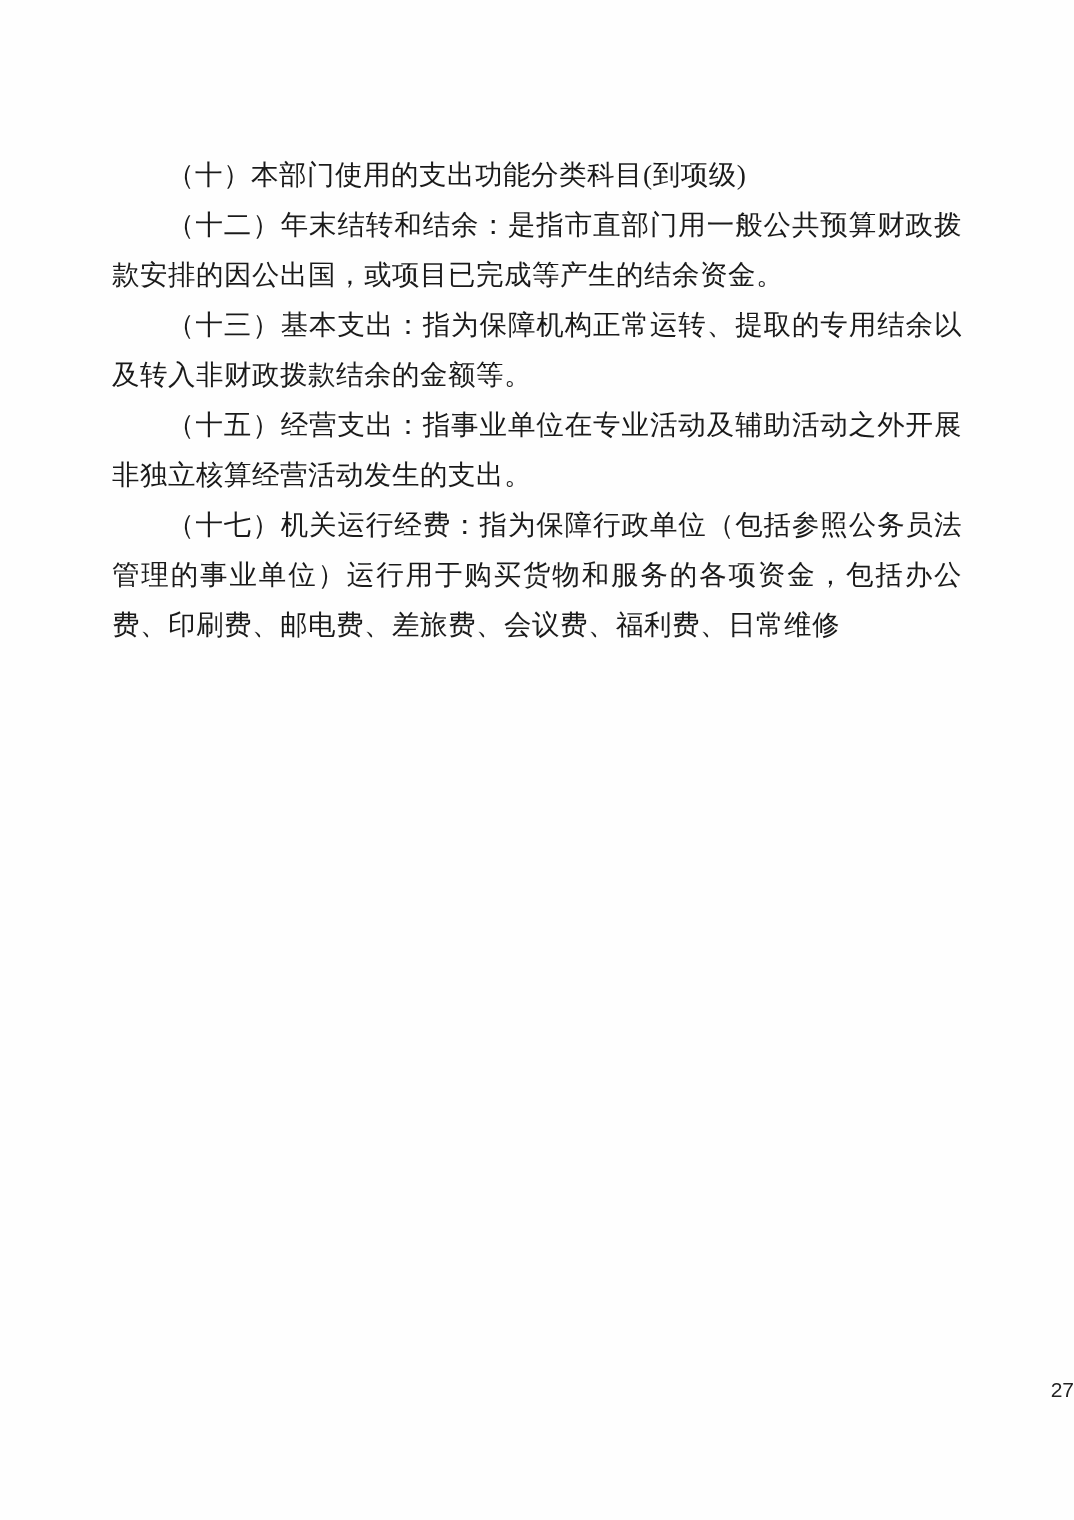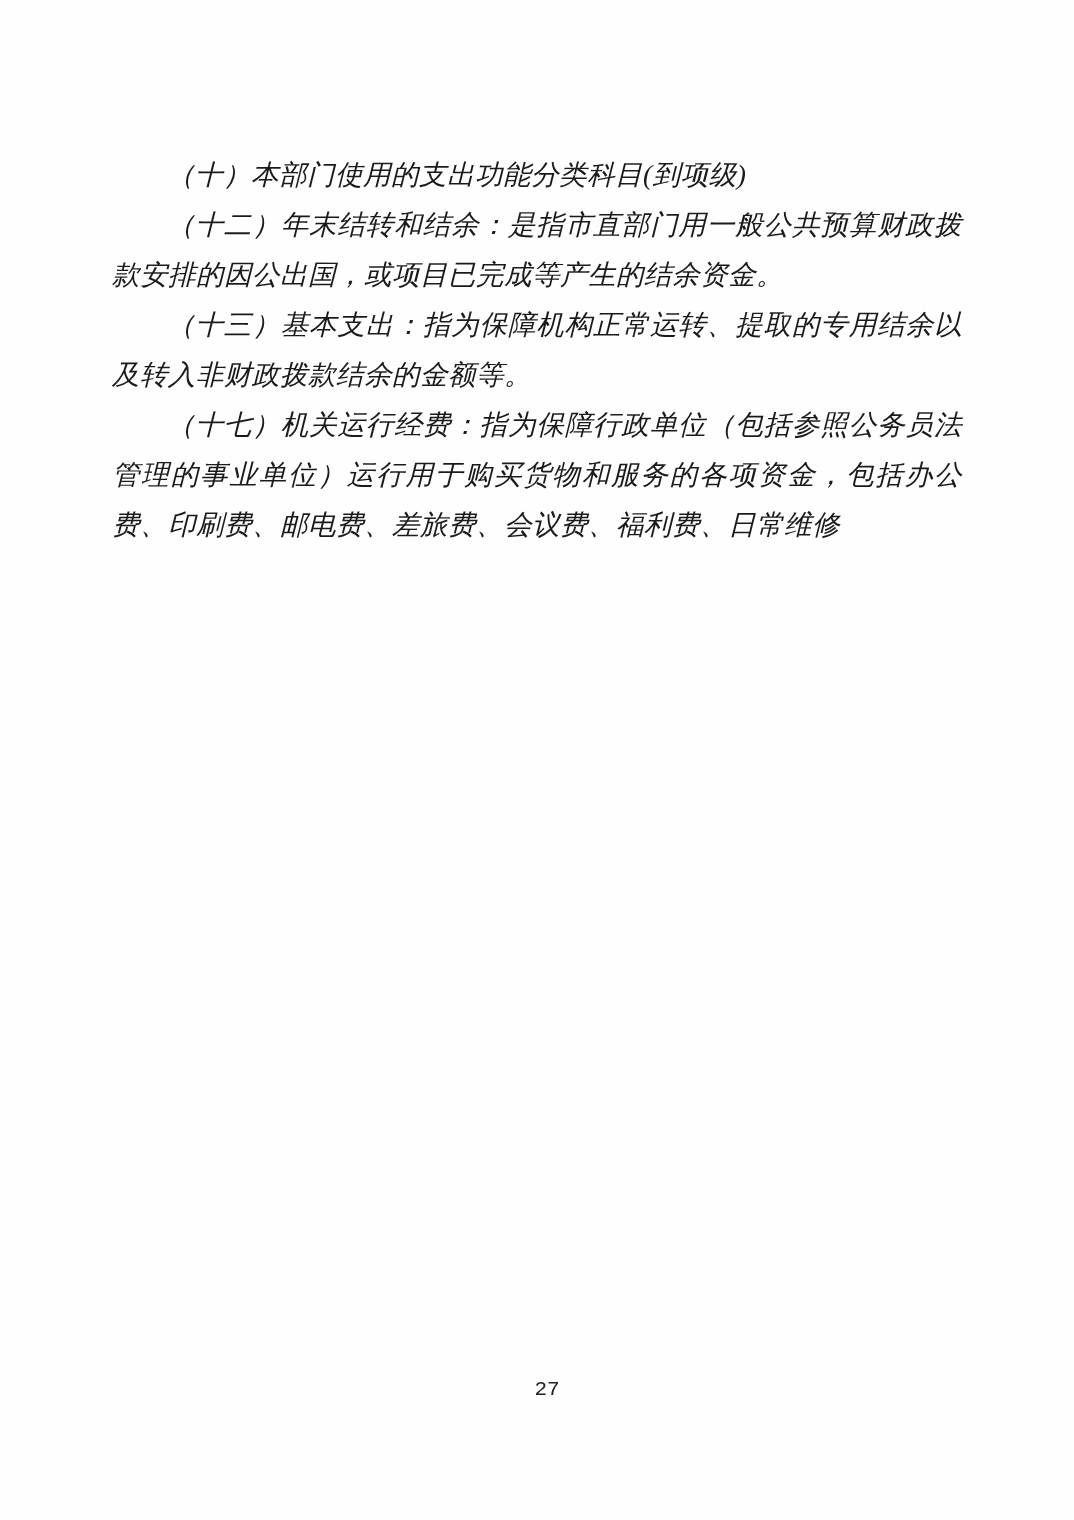--- a/index.html
+++ b/index.html
@@ -29,41 +29,41 @@
     top: 150px;
     width: 850px;
   }
   .para {
     font-size: 27.5px;
     line-height: 50px;
     text-align: justify;
     text-justify: inter-ideograph;
     margin: 0 0 0 0;
     letter-spacing: 0.5px;
-    font-style: italic;
   }
   .indent {
     text-indent: 2em;
   }
   .page-number {
     position: absolute;
     left: 0;
     right: 0;
     top: 1378px;
-    text-align: center;
+    text-align: right;
     font-size: 21px;
     color: #222;
-    font-family: Liberation Mono, monospace;
+    font-family: Liberation Sans, sans-serif;
     padding-left: 20px;
   }
 </style>
 </head>
 <body>
 
 <div class="page">
   <div class="content">
     <p class="para indent">（十）本部门使用的支出功能分类科目(到项级)</p>
     <p class="para indent">（十二）年末结转和结余：是指市直部门用一般公共预算财政拨款安排的因公出国，或项目已完成等产生的结余资金。</p>
     <p class="para indent">（十三）基本支出：指为保障机构正常运转、提取的专用结余以及转入非财政拨款结余的金额等。</p>
+    <p class="para indent">（十五）经营支出：指事业单位在专业活动及辅助活动之外开展非独立核算经营活动发生的支出。</p>
     <p class="para indent">（十七）机关运行经费：指为保障行政单位（包括参照公务员法管理的事业单位）运行用于购买货物和服务的各项资金，包括办公费、印刷费、邮电费、差旅费、会议费、福利费、日常维修</p>
   </div>
   <div class="page-number">27</div>
 </div>
 
 </body></html>

